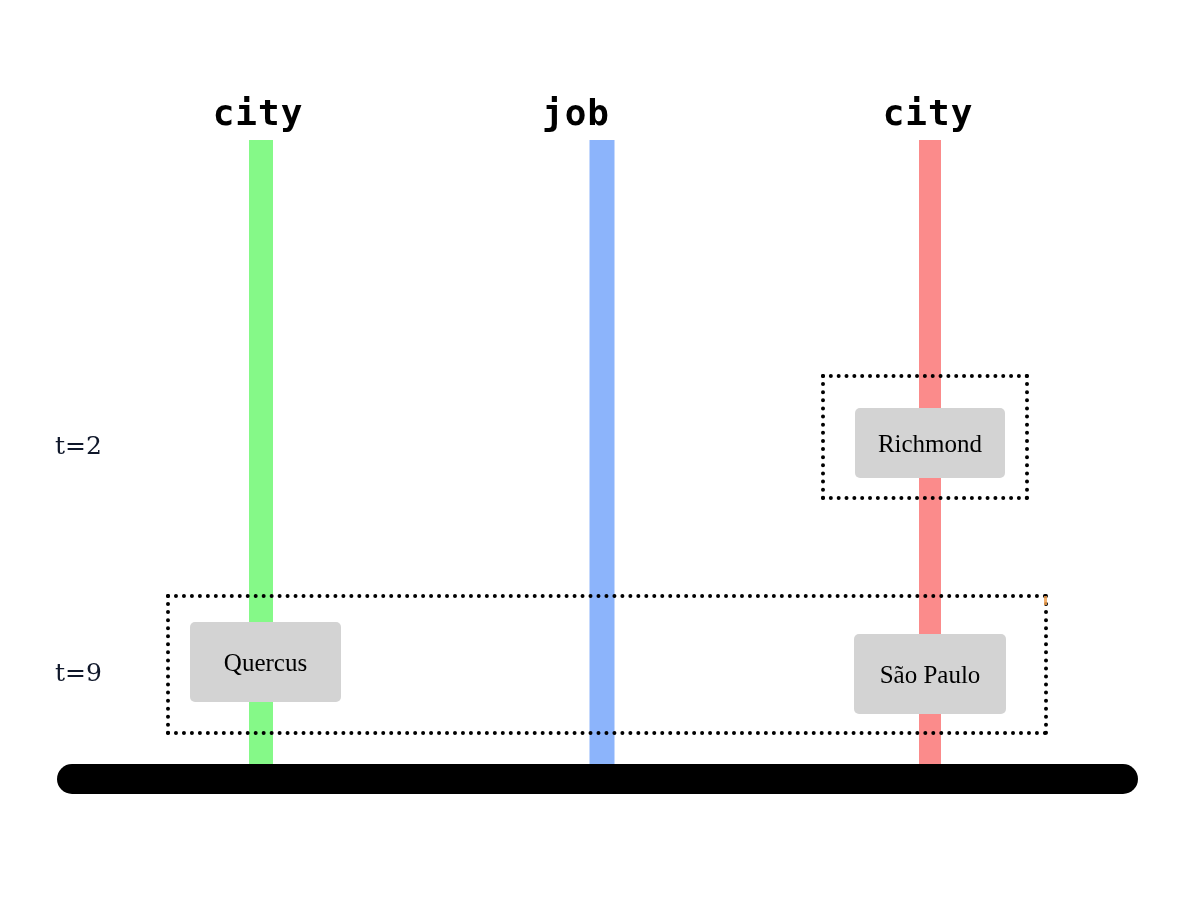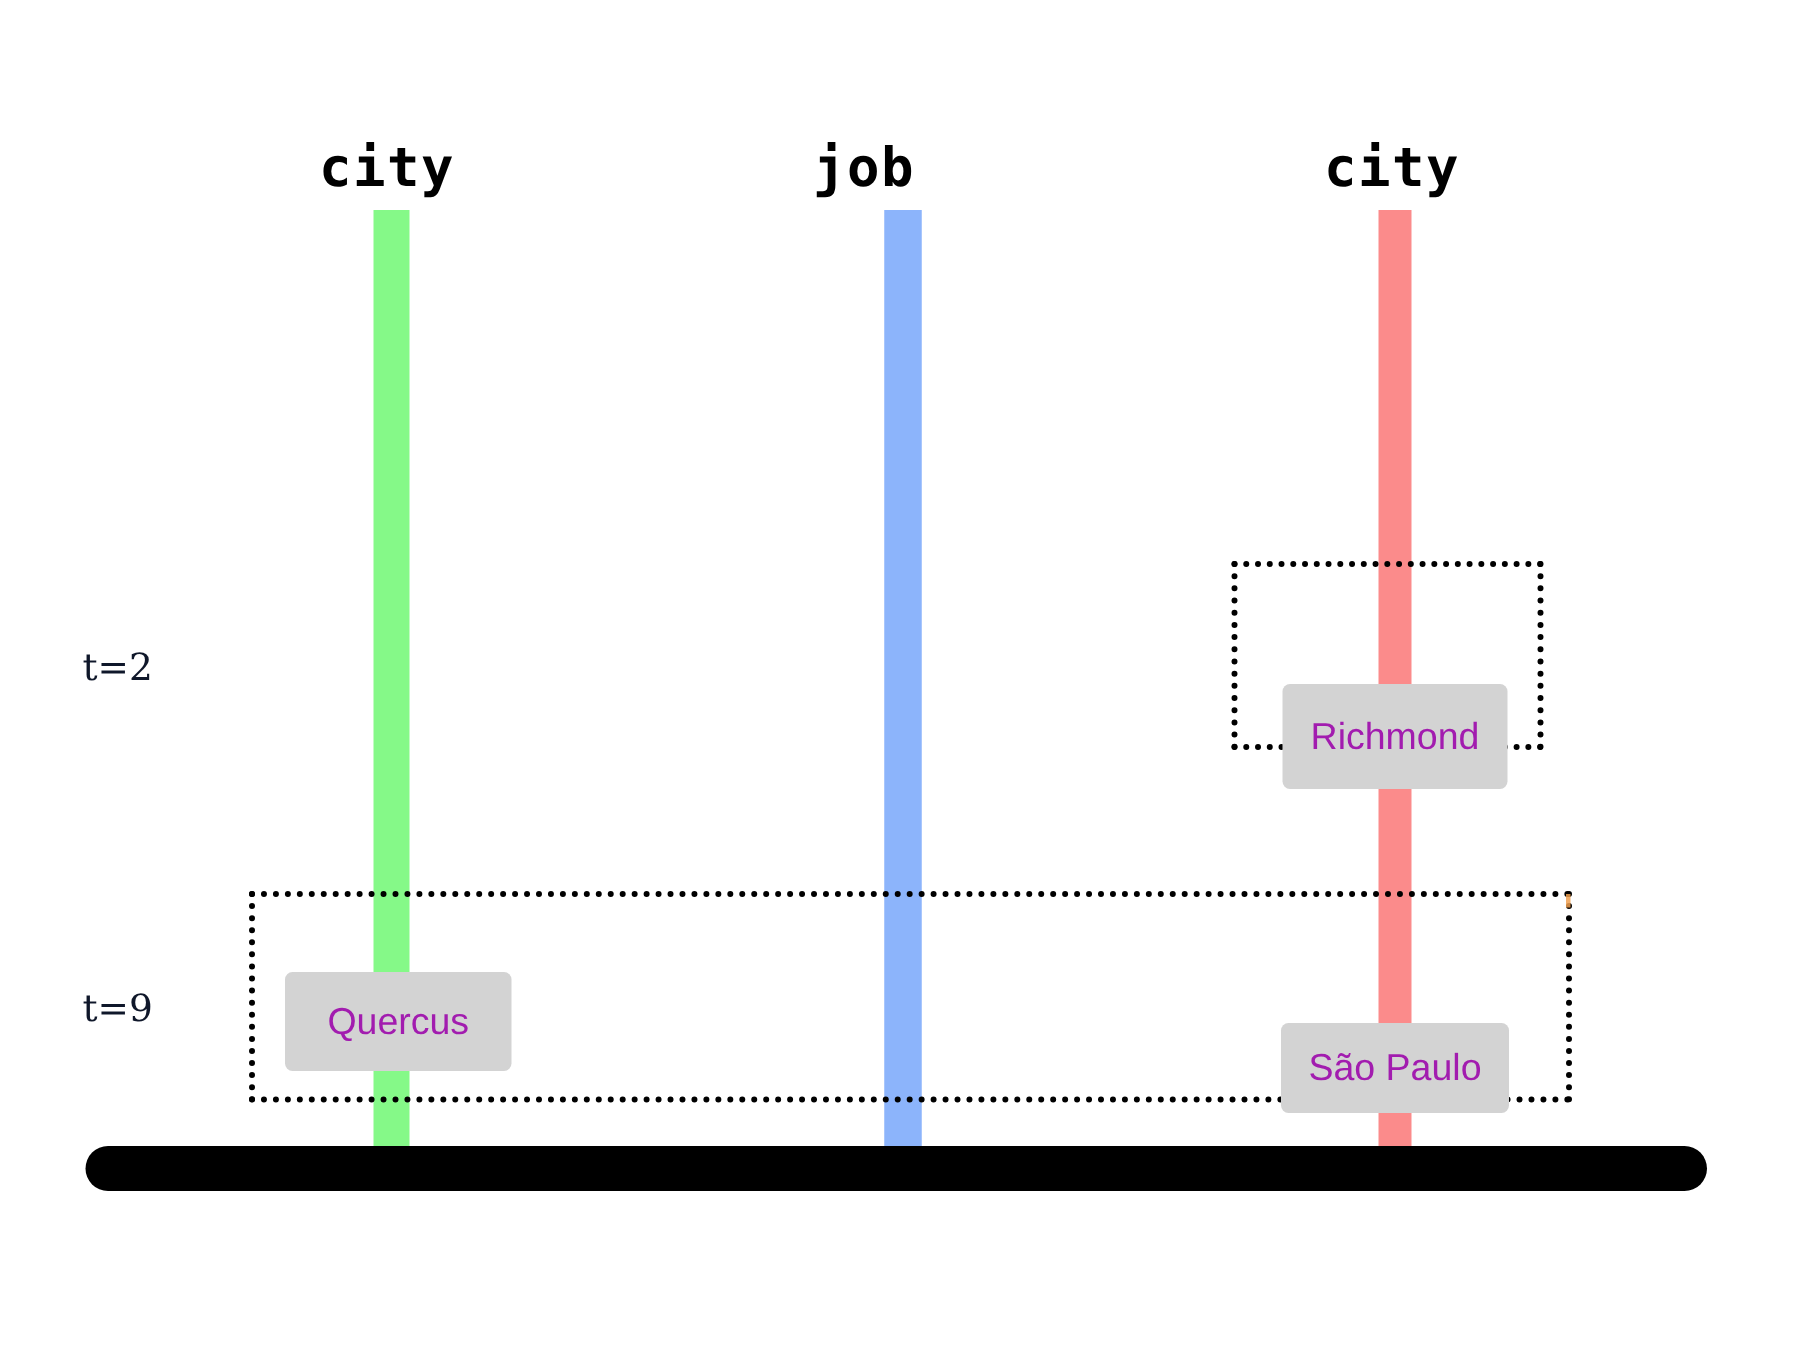--- a/index.html
+++ b/index.html
@@ -56,26 +56,25 @@
 
   
   .value-box {
     position: absolute;
     background: #d3d3d3;
     border-radius: 5px;
     box-sizing: border-box;
     display: flex;
     align-items: center;
     justify-content: center;
-    color: #a21caf;
-    font-family: Liberation Sans, sans-serif;
+    color: #000000;
+    font-family: Liberation Serif, serif;
     font-size: 25px;
     line-height: 1;
     white-space: nowrap;
-    margin-top: 48px;
   }
 
   
   .base-bar {
     position: absolute;
     background: #000000;
     border-radius: 18px;
   }
 
   
@@ -103,18 +102,18 @@
   <div class="t-label" style="left:55px; top:445px;">t=2</div>
   <div class="t-label" style="left:55px; top:672px;">t=9</div>
 
   <div class="dotted-frame" style="left:821px; top:374px; width:208px; height:126px;"></div>
 
   <div class="value-box" style="left:855px; top:408px; width:150px; height:70px;">Richmond</div>
 
   <div class="dotted-frame" style="left:166px; top:594px; width:882px; height:141px;"></div>
   <div class="speck" style="left:1044px; top:596px;"></div>
 
-  <div class="value-box" style="left:190px; top:600px; width:151px; height:66px;">Quercus</div>
-  <div class="value-box" style="left:854px; top:634px; width:152px; height:60px;">São Paulo</div>
+  <div class="value-box" style="left:190px; top:622px; width:151px; height:80px;">Quercus</div>
+  <div class="value-box" style="left:854px; top:634px; width:152px; height:80px;">São Paulo</div>
 
   <div class="base-bar" style="left:57px; top:764px; width:1081px; height:30px;"></div>
 
 </div>
 
 </body></html>

